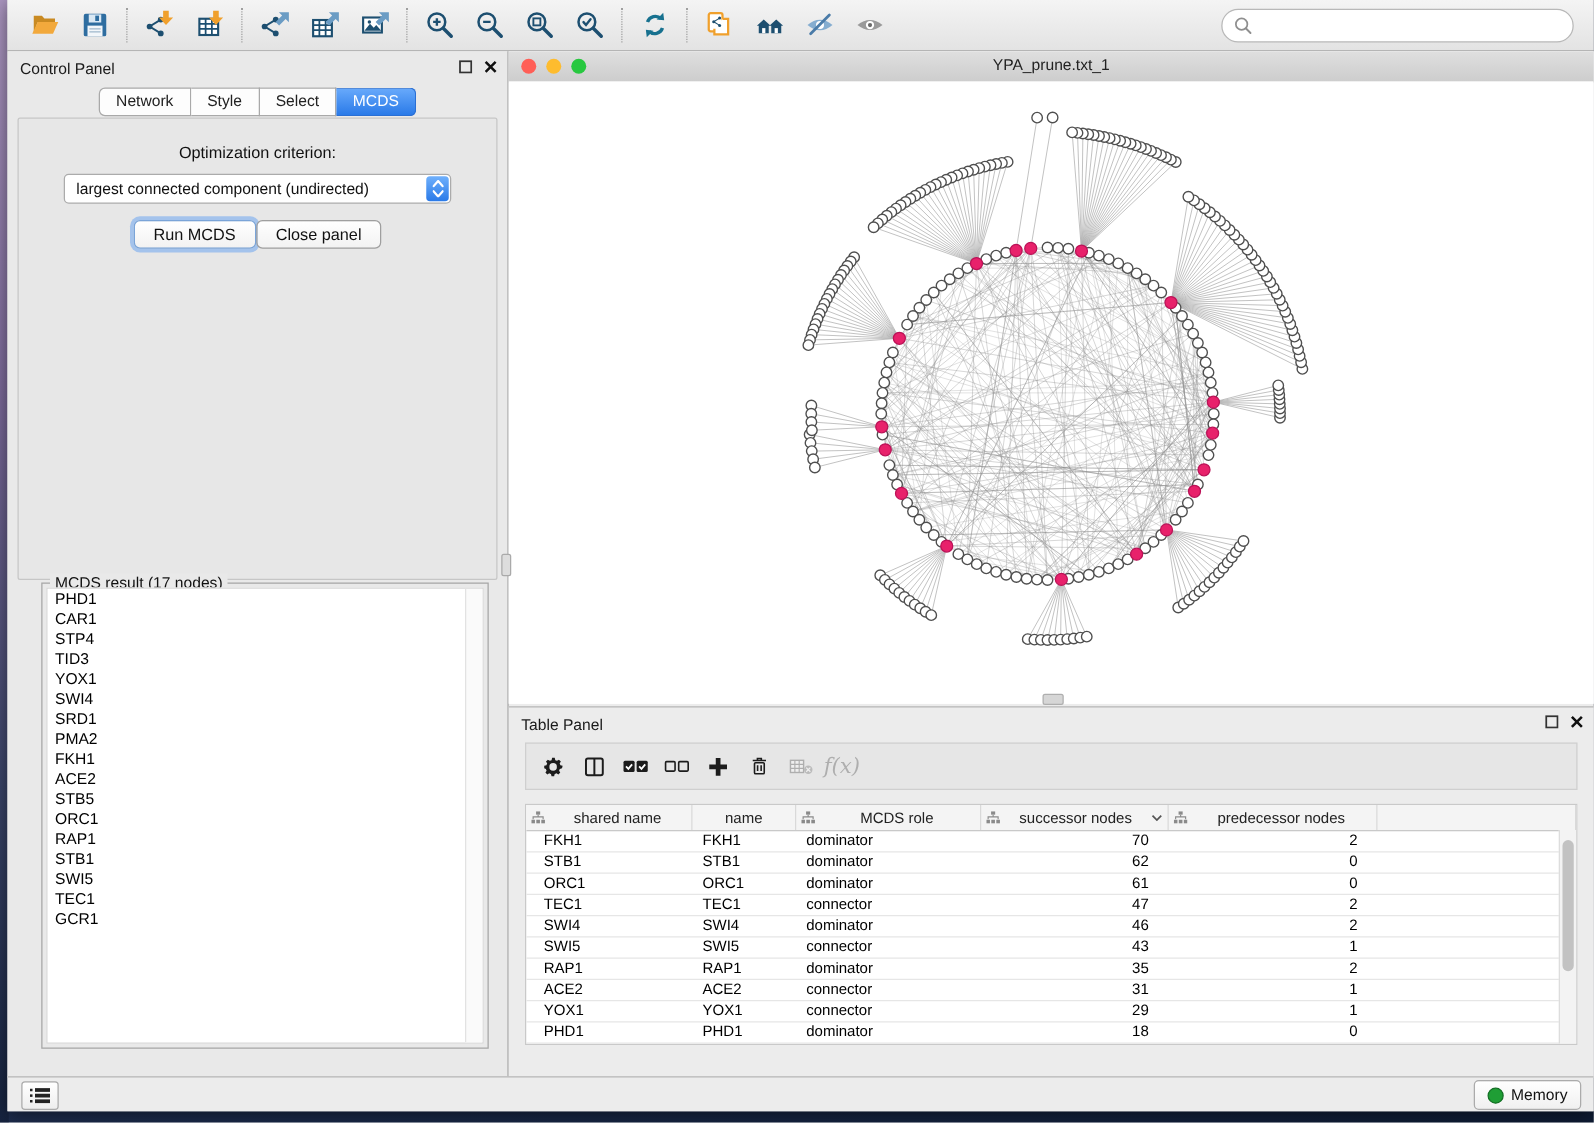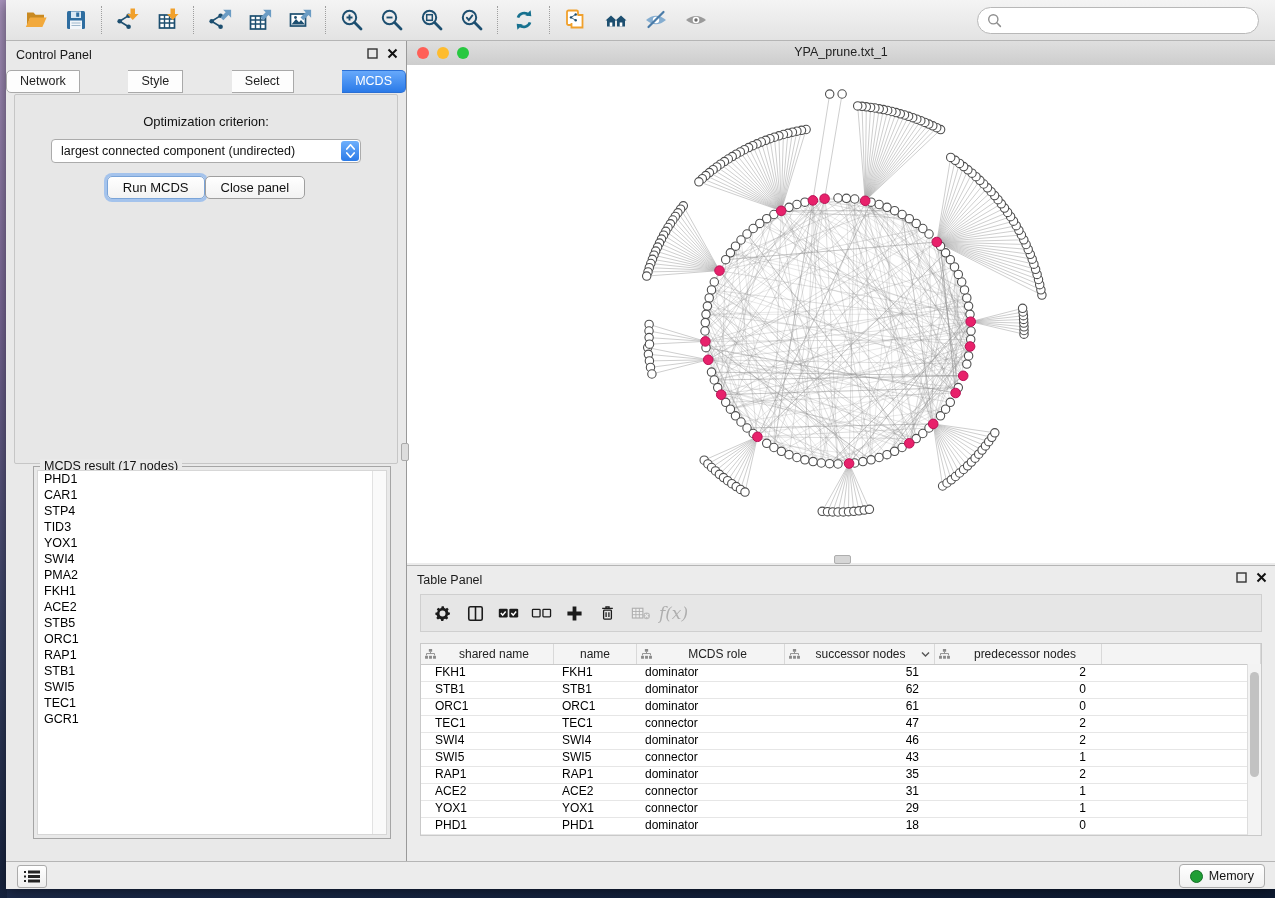--- a/index.html
+++ b/index.html
@@ -20,21 +20,21 @@
   .tb-btn{width:40px;height:32px;display:flex;align-items:center;justify-content:center;cursor:default;}
   .tb-sep{width:1px;height:28px;border-left:1px dotted #9f9f9f;margin:0 5px;}
   .search-wrap{margin-left:auto;margin-right:16px;width:282px;height:27px;background:#fff;
        border:1px solid #b8b8b8;border-radius:14px;display:flex;align-items:center;padding-left:9px;box-sizing:border-box;}
   .search-wrap input{border:none;outline:none;flex:1;font-size:12.5px;background:transparent;font-family:"Liberation Sans",sans-serif;}
   
   .control-panel{position:absolute;left:0;top:41px;width:400px;bottom:27px;background:#e9e9e9;
        border-right:1px solid #999;}
   .panel-title{position:absolute;left:10px;top:7px;font-size:12.5px;color:#1a1a1a;}
   .panel-icons{position:absolute;right:8px;top:7px;display:flex;gap:9px;align-items:center;}
-  .cp-tabs{position:absolute;left:0;right:0;top:29px;display:flex;justify-content:space-between;}
+  .cp-tabs{position:absolute;left:0;right:0;top:29px;display:flex;justify-content:center;}
   .seg-tab{height:21px;line-height:21px;padding:0 13px;font-size:12.5px;background:#fdfdfd;
        border:1px solid #a9a9a9;border-left:none;color:#222;cursor:default;}
   .seg-tab:first-child{border-left:1px solid #a9a9a9;border-radius:5px 0 0 5px;}
   .seg-tab:last-child{border-radius:0 5px 5px 0;}
   .seg-tab.active{background:linear-gradient(#67a9fb,#2a7ae8);color:#fff;border-color:#2a6fd4;}
   .cp-inner{position:absolute;left:8px;right:8px;top:53px;height:368px;background:#e7e7e7;
        border:1px solid #c6c6c6;border-radius:2px;}
   .opt-label{text-align:center;margin-top:19px;font-size:13px;color:#111;}
   .dropdown{position:absolute;left:36px;right:36px;top:44px;height:24px;background:#fff;
        border:1px solid #ababab;border-radius:4px;display:flex;align-items:center;box-sizing:border-box;}
@@ -299,20 +299,21 @@
     <div class="result-group">
       <span class="result-legend">MCDS result (17 nodes)</span>
       <div class="listbox">
         <div id="mcdsList">
             <div class="list-item">PHD1</div>
             <div class="list-item">CAR1</div>
             <div class="list-item">STP4</div>
             <div class="list-item">TID3</div>
             <div class="list-item">YOX1</div>
             <div class="list-item">SWI4</div>
+            <div class="list-item">SRD1</div>
             <div class="list-item">PMA2</div>
             <div class="list-item">FKH1</div>
             <div class="list-item">ACE2</div>
             <div class="list-item">STB5</div>
             <div class="list-item">ORC1</div>
             <div class="list-item">RAP1</div>
             <div class="list-item">STB1</div>
             <div class="list-item">SWI5</div>
             <div class="list-item">TEC1</div>
             <div class="list-item">GCR1</div>
@@ -1181,21 +1182,21 @@
             </div>
             <div class="hcell">
               <span class="hlabel"></span>
             </div>
           </div>
         <div id="tBody">
             <div class="t-row">
               <div class="t-cell left first">FKH1</div>
               <div class="t-cell left">FKH1</div>
               <div class="t-cell left">dominator</div>
-              <div class="t-cell right">51</div>
+              <div class="t-cell right">70</div>
               <div class="t-cell right">2</div>
               <div class="t-cell"></div>
             </div>
             <div class="t-row">
               <div class="t-cell left first">STB1</div>
               <div class="t-cell left">STB1</div>
               <div class="t-cell left">dominator</div>
               <div class="t-cell right">62</div>
               <div class="t-cell right">0</div>
               <div class="t-cell"></div>

